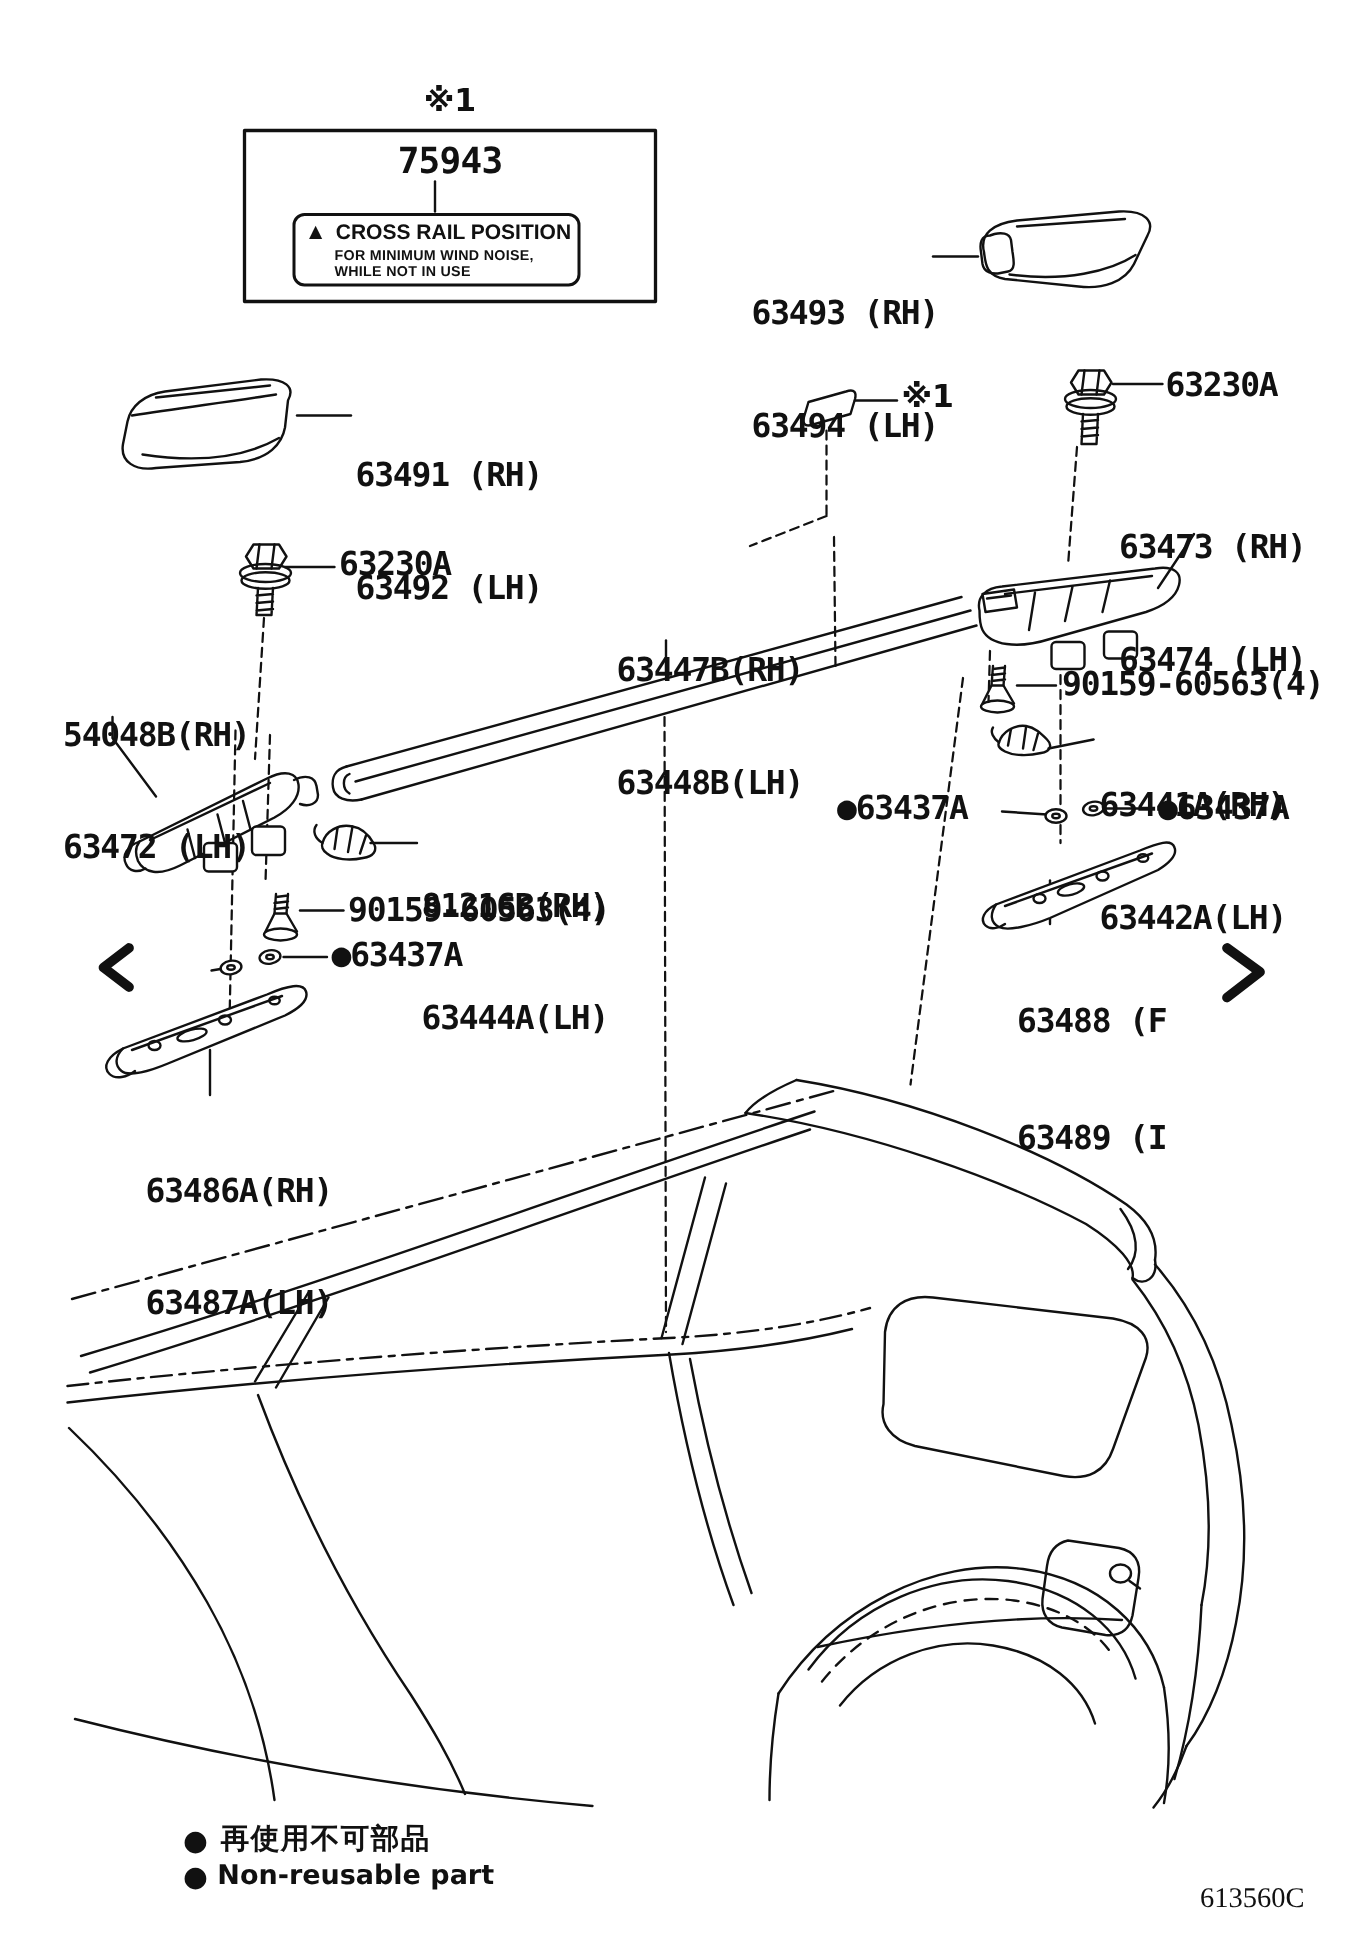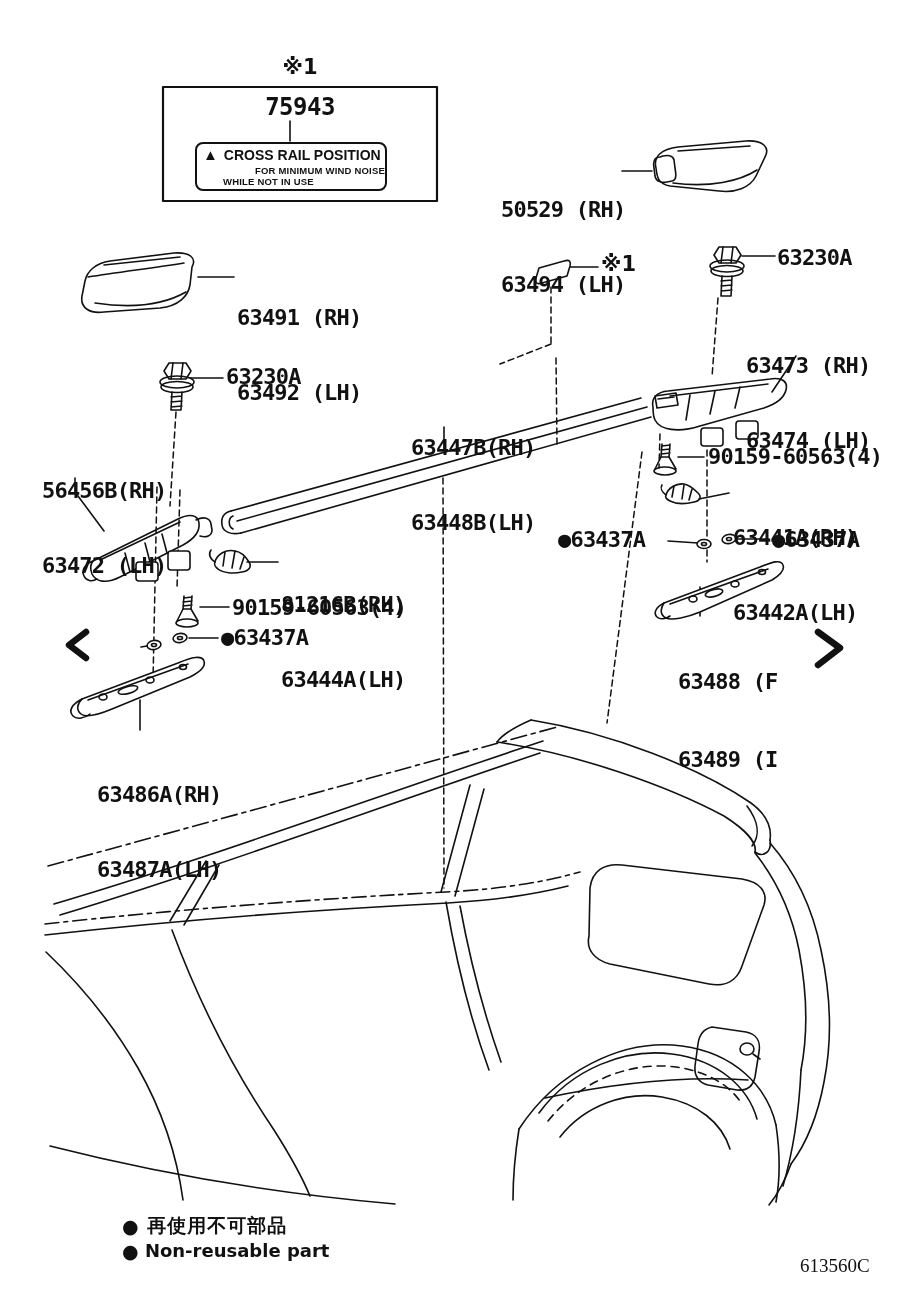--- a/index.html
+++ b/index.html
@@ -240,25 +240,25 @@
 
       <path d="M712,1027 C703,1029 699,1036 698,1044 L695,1066 C694,1076 699,1083 708,1085 L737,1090 C747,1091 753,1086 755,1077 L759,1052 C761,1041 756,1034 746,1032 Z"></path>
       <ellipse cx="747" cy="1049" rx="7" ry="6"></ellipse>
       <path d="M753,1054 L760,1059"></path>
     </g>
   </svg>
 
   <div class="boxref">※1</div>
   <div class="boxnum">75943</div>
   <div class="warn-title"><span class="tri">▲</span><span>CROSS RAIL POSITION</span></div>
-  <div class="warn-sub" style="top:165px;margin-left:32px;">FOR MINIMUM WIND NOISE,</div>
+  <div class="warn-sub" style="top:165px;">FOR MINIMUM WIND NOISE,</div>
   <div class="warn-sub" style="top:176px;">WHILE NOT IN USE</div>
 
   <div class="lbl" style="left:501px;top:147px;">
-    <span>50529 (RH)</span>
+    <span>63493 (RH)</span>
     <span>63494 (LH)</span>
   </div>
 
   <div class="lbl" style="left:237px;top:255px;">
     <span>63491 (RH)</span>
     <span>63492 (LH)</span>
   </div>
 
   <div class="refmark" style="left:601px;top:252px;">※1</div>
 
@@ -270,21 +270,21 @@
   </div>
 
   <div class="lbl" style="left:411px;top:385px;">
     <span>63447B(RH)</span>
     <span>63448B(LH)</span>
   </div>
 
   <div class="lbl" style="left:226px;top:364px;">63230A</div>
 
   <div class="lbl" style="left:42px;top:428px;">
-    <span>56456B(RH)</span>
+    <span>54048B(RH)</span>
     <span>63472 (LH)</span>
   </div>
 
   <div class="lbl" style="left:708px;top:444px;">90159-60563(4)</div>
 
   <div class="lbl" style="left:733px;top:475px;">
     <span>63441A(RH)</span>
     <span>63442A(LH)</span>
   </div>
 

